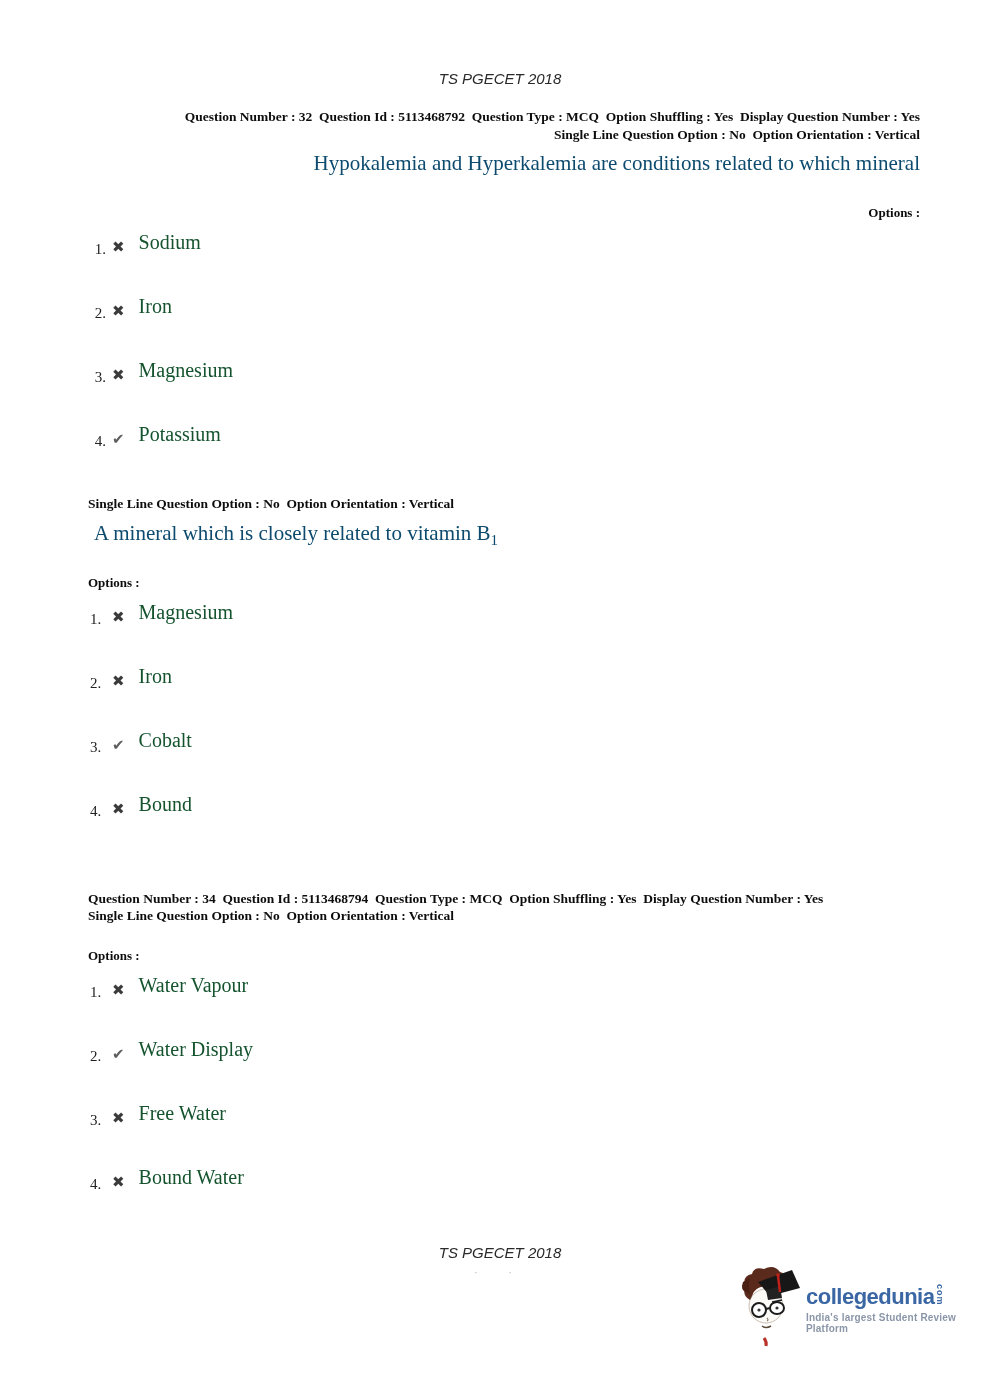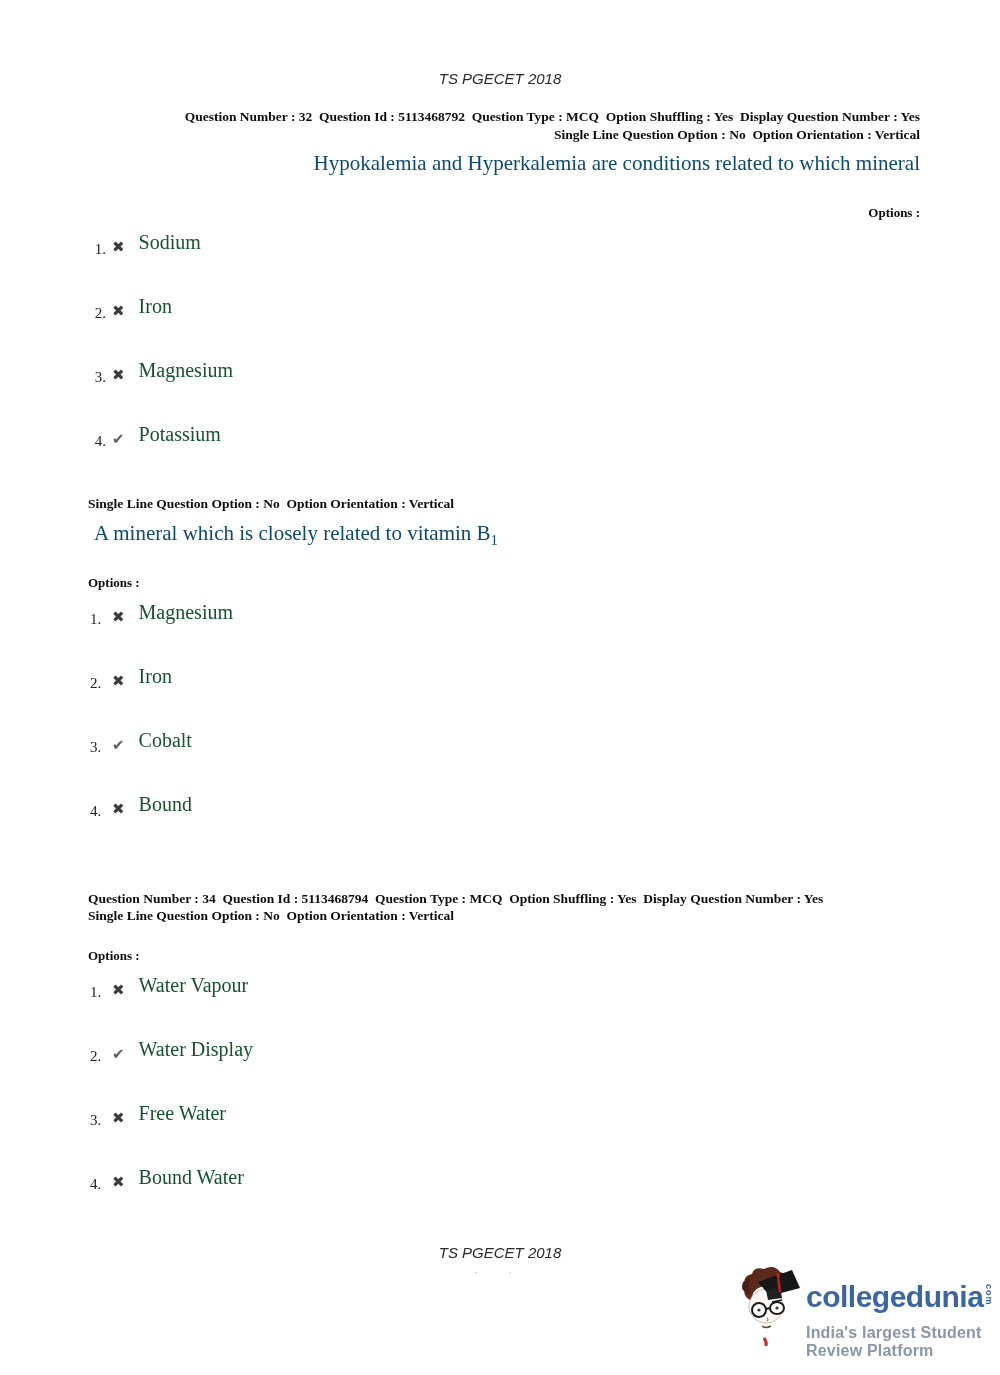--- a/index.html
+++ b/index.html
@@ -109,39 +109,39 @@
     width: 252px;
     display: flex;
     align-items: flex-start;
   }
   .mascot { width: 66px; height: 86px; flex: 0 0 auto; }
   .brand-text-col { margin-left: 4px; padding-top: 20px; }
   .brand-row { display: flex; align-items: flex-start; }
   .brand-name {
     font-family: "Liberation Sans", sans-serif;
     font-weight: bold;
-    font-size: 30px;
+    font-size: 22px;
     line-height: 30px;
     letter-spacing: -0.5px;
   }
   .brand-domain {
     font-family: "Liberation Sans", sans-serif;
     font-weight: bold;
     font-size: 9px;
     writing-mode: vertical-rl;
     margin-left: 1px;
     margin-top: 2px;
     letter-spacing: 1px;
   }
   .brand-tagline {
     font-family: "Liberation Sans", sans-serif;
     font-weight: bold;
-    font-size: 16px;
+    font-size: 10px;
     color: #8a96a8;
-    margin-top: 12px;
+    margin-top: 0;
     letter-spacing: 0.2px;
   }
 </style>
 </head>
 <body>
 
 <div class="page-header">TS PGECET 2018</div>
 
 <section class="question-block qb-1">
   <div class="q-meta-line">Question Number : 32  Question Id : 5113468792  Question Type : MCQ  Option Shuffling : Yes  Display Question Number : Yes</div>

